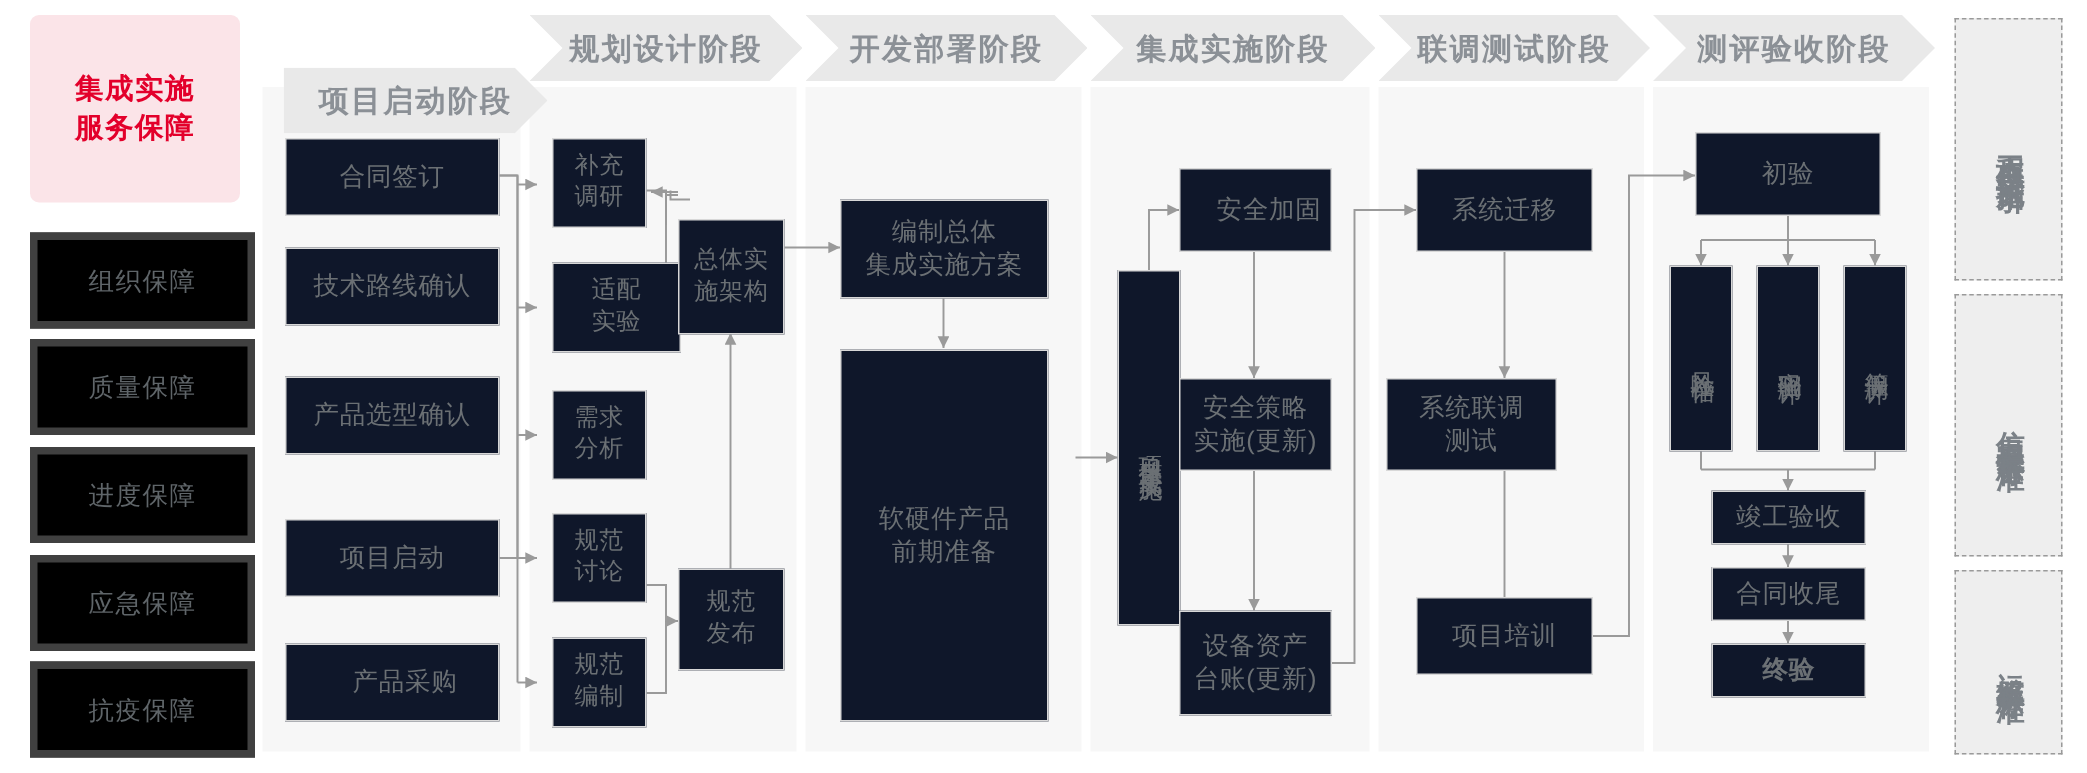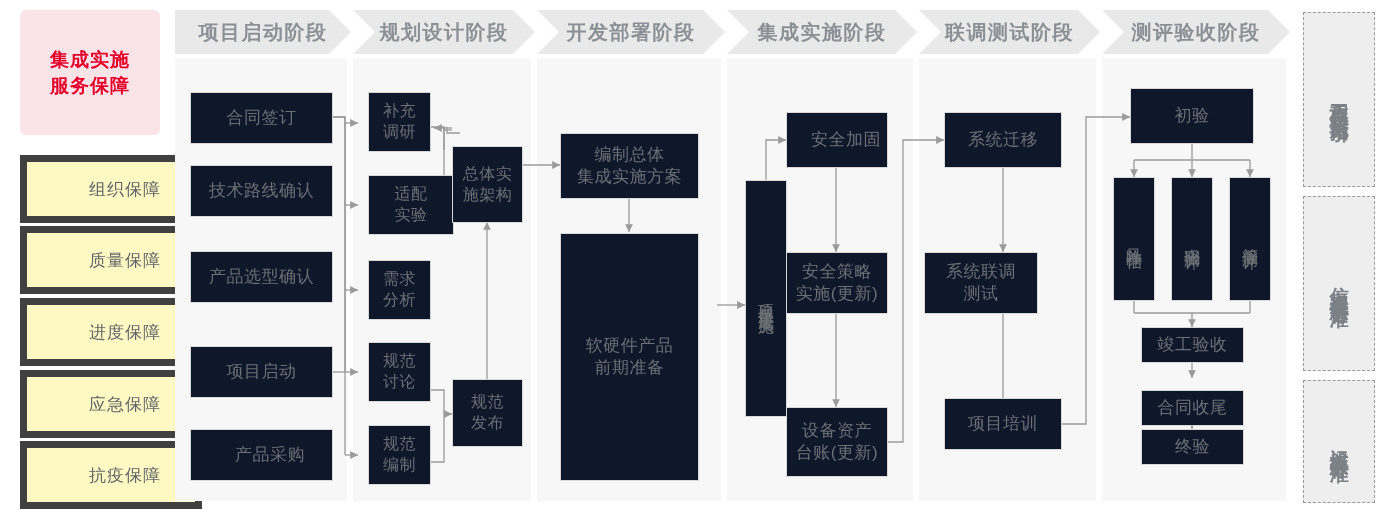--- a/index.html
+++ b/index.html
@@ -16,23 +16,23 @@
   .left-col{position:absolute;left:20px;top:10px;width:140px;height:495px;}
   .lc-head{
     position:absolute;left:0;top:0;width:140px;height:125px;
     background:#fbe4e8;border-radius:6px;
     display:flex;align-items:center;justify-content:center;
     color:#e3002b;font-weight:bold;font-size:19px;line-height:1.35;
     text-align:center;letter-spacing:1px;
   }
   .lc-item{
     position:absolute;left:0;width:140px;height:54px;
-    background:#fef9c3;border:7px solid #404040;
-    display:flex;align-items:center;justify-content:center;
-    font-size:17px;color:#5f6569;letter-spacing:1px;padding-left:28px;
+    background:#000000;border:5px solid #404040;
+    display:flex;align-items:center;justify-content:center;
+    font-size:17px;color:#5f6569;letter-spacing:1px;
   }
 
   
   .stage{position:absolute;top:58px;background:#f7f7f7;}
   .stage-hdr{
     position:absolute;top:10px;height:44px;
     background:#e9e9e9;
     display:flex;align-items:center;justify-content:center;
     font-size:20px;font-weight:bold;color:#8b9096;letter-spacing:1.5px;
     clip-path:polygon(0 0, calc(100% - 22px) 0, 100% 50%, calc(100% - 22px) 100%, 0 100%);
@@ -95,21 +95,21 @@
     <div class="lc-item" style="top:431px">抗疫保障</div>
   </div>
 
   <div class="stage" style="left:175px;width:172px;height:443px;"></div>
   <div class="stage" style="left:353px;width:178px;height:443px;"></div>
   <div class="stage" style="left:537px;width:184px;height:443px;"></div>
   <div class="stage" style="left:727px;width:186px;height:443px;"></div>
   <div class="stage" style="left:919px;width:177px;height:443px;"></div>
   <div class="stage" style="left:1102px;width:184px;height:443px;"></div>
 
-  <div class="stage-hdr first" style="left:175px;width:176px;">项目启动阶段</div>
+  <div class="stage-hdr first" style="left:189px;width:176px;margin-top:35px;">项目启动阶段</div>
   <div class="stage-hdr notch" style="left:353px;width:182px;">规划设计阶段</div>
   <div class="stage-hdr notch" style="left:537px;width:188px;">开发部署阶段</div>
   <div class="stage-hdr notch" style="left:727px;width:190px;">集成实施阶段</div>
   <div class="stage-hdr notch" style="left:919px;width:181px;">联调测试阶段</div>
   <div class="stage-hdr notch" style="left:1102px;width:188px;font-family:Liberation Serif, serif;">测评验收阶段</div>
 
   <svg id="wires">
     <defs>
       <marker id="ah" markerWidth="7" markerHeight="7" refX="6" refY="3" orient="auto">
         <path d="M0,0 L6,3 L0,6 z" fill="#9a9a9a"></path>
@@ -258,22 +258,22 @@
       <div>测试</div>
     </div>
   </div>
   <div class="node" style="left:944px;top:398px;width:118px;height:52px;">项目培训</div>
 
   <div class="node" style="left:1130px;top:88px;width:124px;height:56px;">初验</div>
   <div class="node vert small" style="left:1113px;top:177px;width:42px;height:124px;">风险评估</div>
   <div class="node vert small" style="left:1171px;top:177px;width:42px;height:124px;">密码测评</div>
   <div class="node vert small" style="left:1229px;top:177px;width:42px;height:124px;">等保测评</div>
   <div class="node" style="left:1141px;top:327px;width:103px;height:36px;">竣工验收</div>
-  <div class="node" style="left:1141px;top:378px;width:103px;height:36px;margin-top:12px;">合同收尾</div>
-  <div class="node" style="left:1141px;top:429px;width:103px;height:36px;">终验</div>
+  <div class="node" style="left:1141px;top:378px;width:103px;height:36px;">合同收尾</div>
+  <div class="node" style="left:1141px;top:429px;width:103px;height:36px;font-weight:bold;">终验</div>
 
   <div class="rpanel" style="top:12px;height:175px;">
     <div class="vtxt">工程项目实施指引</div>
   </div>
   <div class="rpanel" style="top:196px;height:175px;">
     <div class="vtxt">信息安全保密标准</div>
   </div>
   <div class="rpanel" style="top:380px;height:123px;">
     <div class="vtxt">运维服务标准</div>
   </div>

